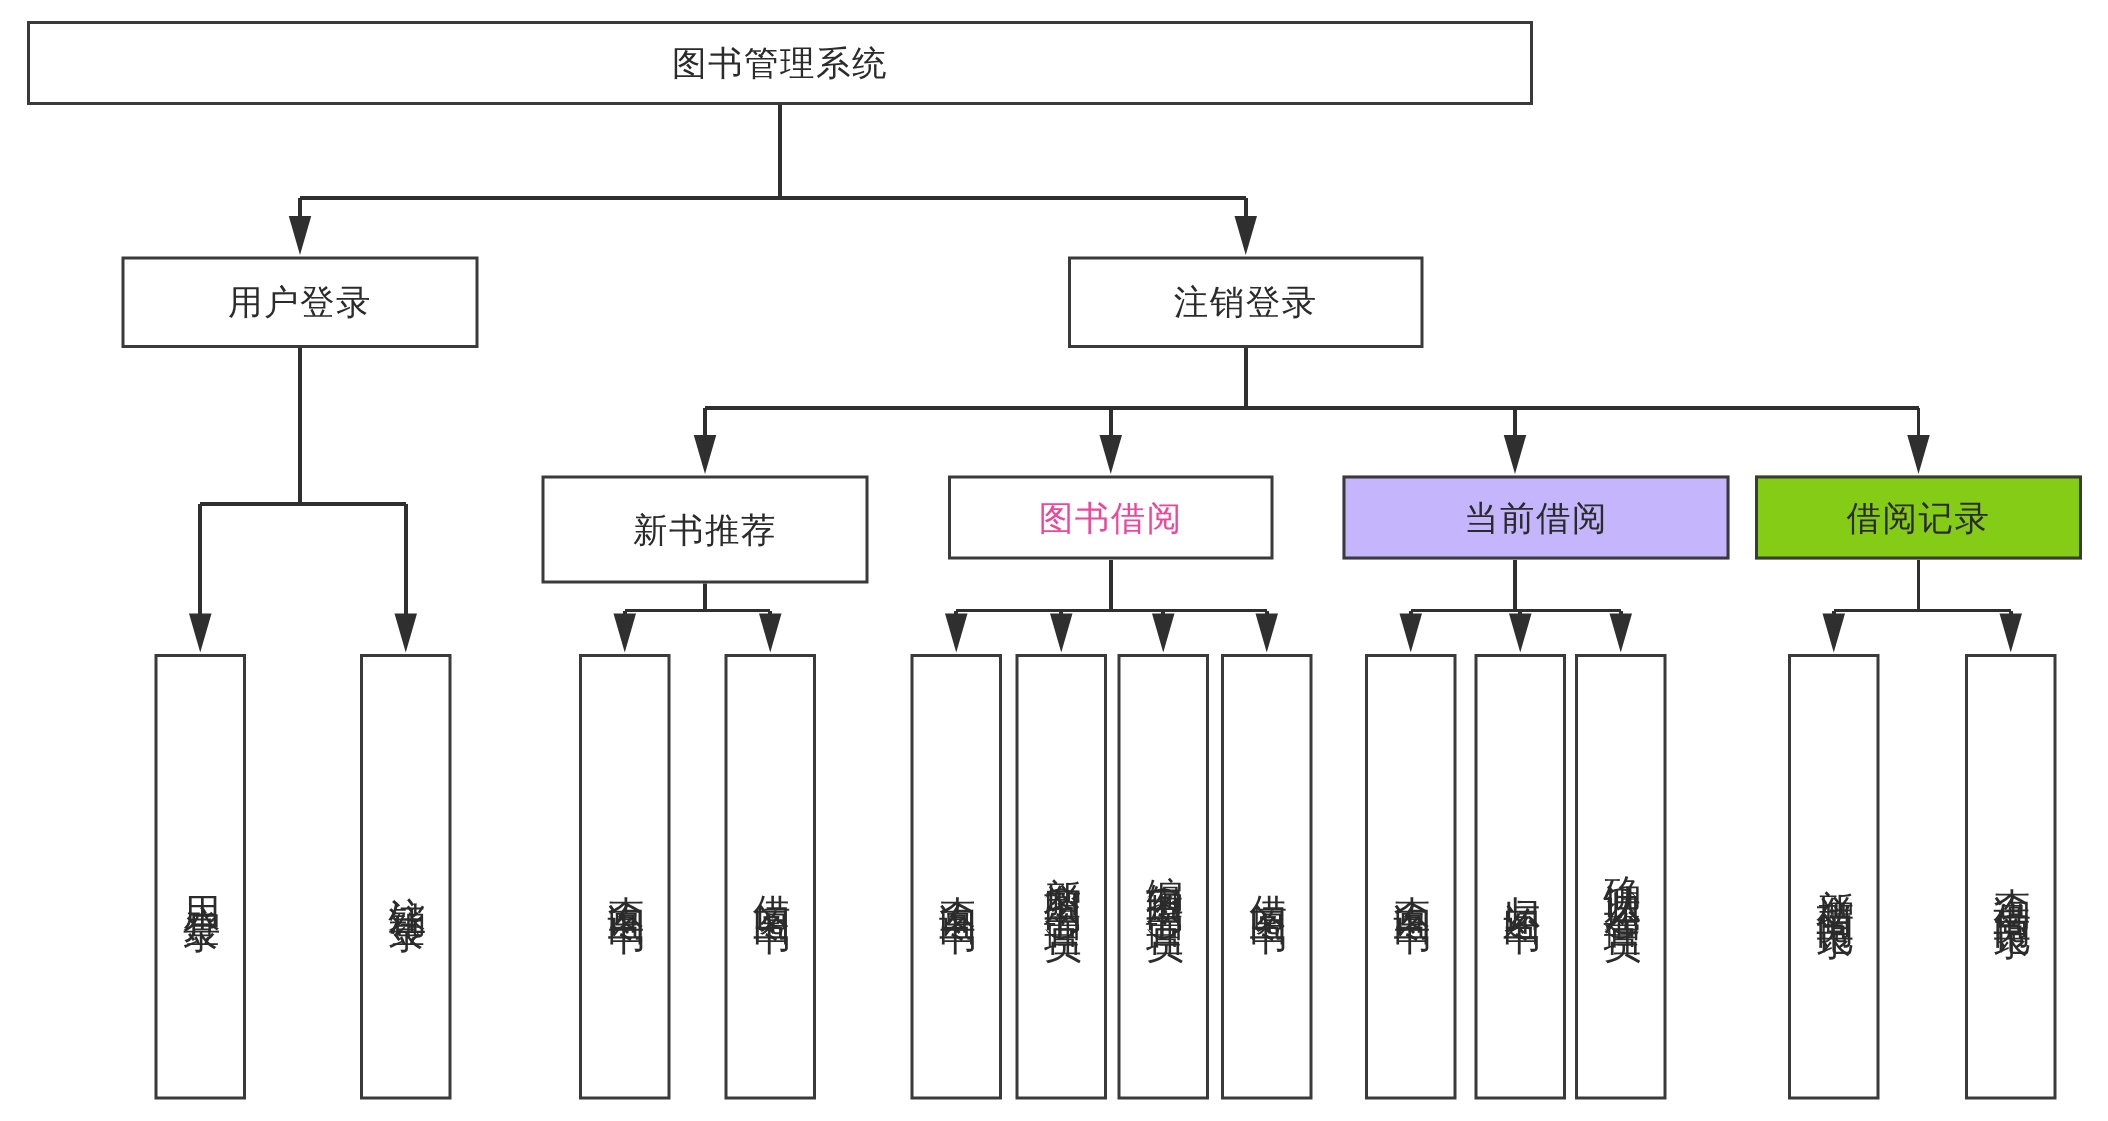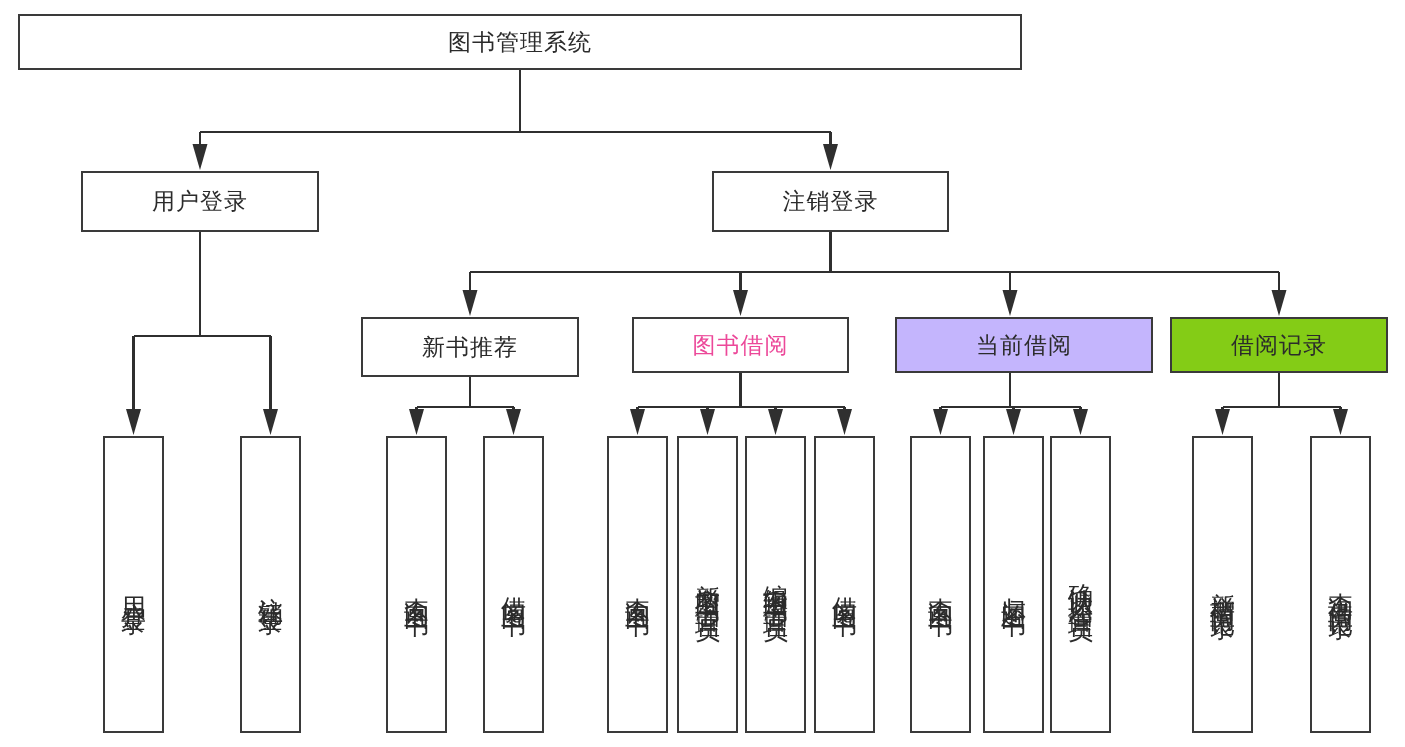--- a/index.html
+++ b/index.html
@@ -130,21 +130,21 @@
   <div id="nodes-layer">
       <div class="node horiz" style="left: 18px; top: 14px; width: 1004px; height: 56px; border-color: rgb(58, 58, 58); background: rgb(255, 255, 255); color: rgb(43, 43, 43);">
         <span class="node-label">图书管理系统</span>
       </div>
       <div class="node horiz" style="left: 81px; top: 171px; width: 238px; height: 61px; border-color: rgb(58, 58, 58); background: rgb(255, 255, 255); color: rgb(43, 43, 43);">
         <span class="node-label">用户登录</span>
       </div>
       <div class="node horiz" style="left: 712px; top: 171px; width: 237px; height: 61px; border-color: rgb(58, 58, 58); background: rgb(255, 255, 255); color: rgb(43, 43, 43);">
         <span class="node-label">注销登录</span>
       </div>
-      <div class="node horiz" style="left: 361px; top: 317px; width: 218px; height: 60px; border-color: rgb(58, 58, 58); background: rgb(255, 255, 255); color: rgb(43, 43, 43);">
+      <div class="node horiz" style="left: 361px; top: 317px; width: 218px; height: 72px; border-color: rgb(58, 58, 58); background: rgb(255, 255, 255); color: rgb(43, 43, 43);">
         <span class="node-label">新书推荐</span>
       </div>
       <div class="node horiz" style="left: 632px; top: 317px; width: 217px; height: 56px; border-color: rgb(58, 58, 58); background: rgb(255, 255, 255); color: #ec4899;">
         <span class="node-label">图书借阅</span>
       </div>
       <div class="node horiz" style="left: 895px; top: 317px; width: 258px; height: 56px; border-color: rgb(58, 58, 58); background: #c4b5fd; color: rgb(43, 43, 43);">
         <span class="node-label">当前借阅</span>
       </div>
       <div class="node horiz" style="left: 1170px; top: 317px; width: 218px; height: 56px; border-color: rgb(58, 58, 58); background: #84cc16; color: rgb(43, 43, 43);">
         <span class="node-label">借阅记录</span>

